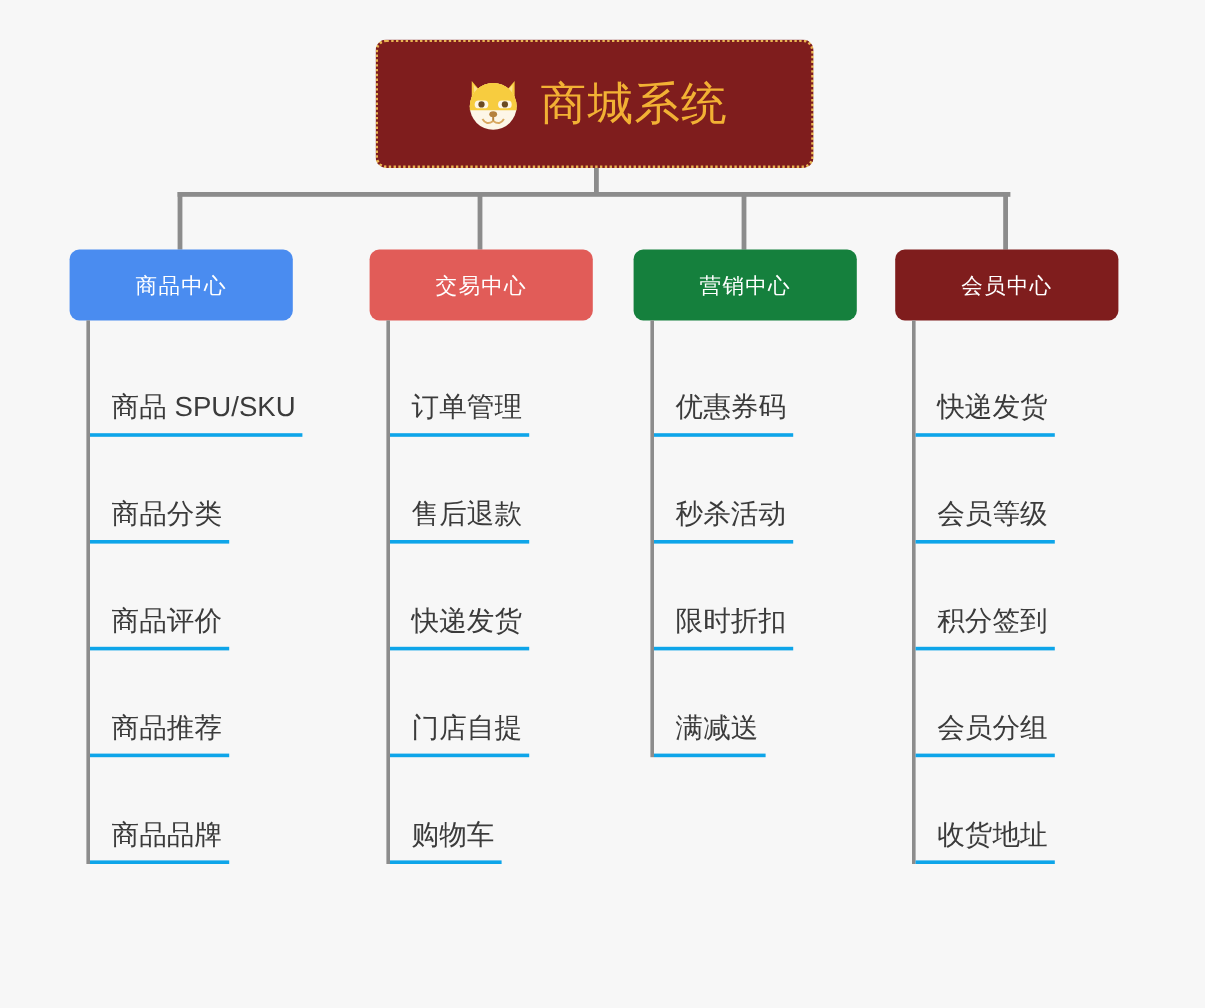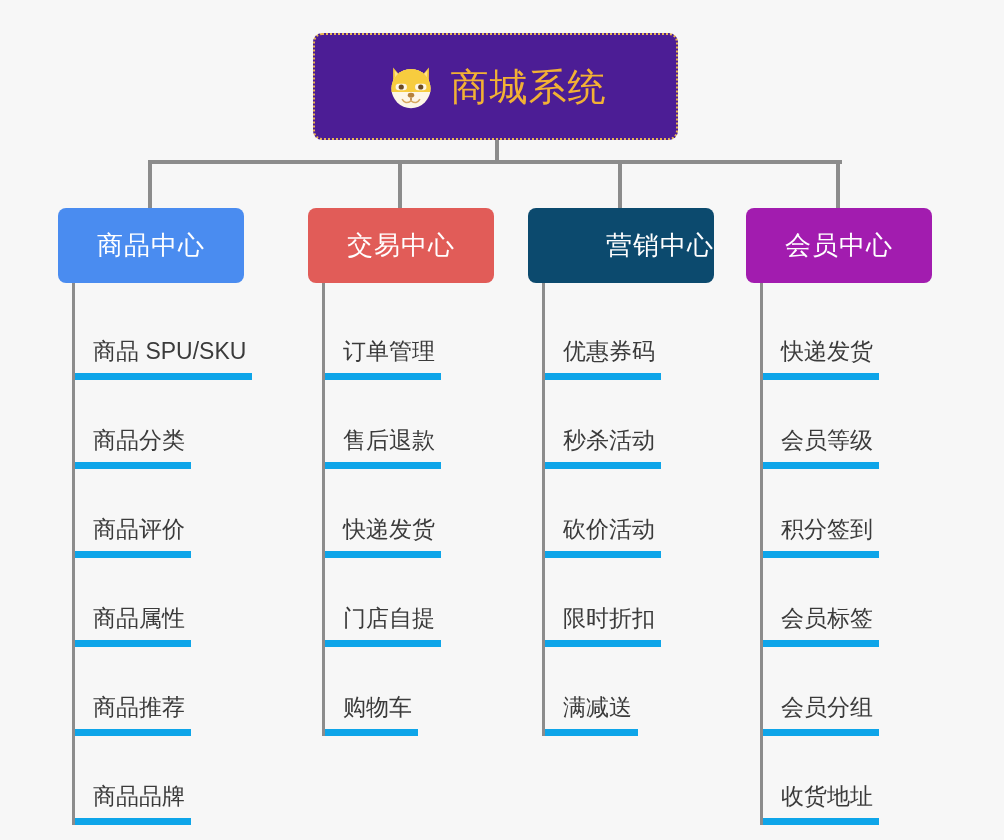--- a/index.html
+++ b/index.html
@@ -22,21 +22,21 @@
   }
 
   
   .root-node {
     position: absolute;
     left: 313px;
     top: 33px;
     width: 365px;
     height: 107px;
     box-sizing: border-box;
-    background: #4c1d95;
+    background: #7f1d1d;
     border: 2px dotted #e8b553;
     border-radius: 9px;
     display: flex;
     align-items: center;
     justify-content: center;
     gap: 14px;
   }
   .root-emoji {
     width: 52px;
     height: 52px;
@@ -82,27 +82,27 @@
   .column {
     position: absolute;
     top: 208px;
   }
   .column.c1 { left: 58px;  }
   .column.c2 { left: 308px; }
   .column.c3 { left: 528px; }
   .column.c4 { left: 746px; }
 
   .cat-header {
-    height: 75px;
+    height: 59px;
     border-radius: 8px;
     display: flex;
     align-items: center;
     justify-content: center;
     color: #ffffff;
-    font-size: 26px;
+    font-size: 18px;
     letter-spacing: 1px;
     box-sizing: border-box;
   }
   .column.c1 .cat-header { width: 186px; }
   .column.c2 .cat-header { width: 186px; }
   .column.c3 .cat-header { width: 186px; }
   .column.c4 .cat-header { width: 186px; }
 
   
   .item-list {
@@ -124,21 +124,21 @@
     display: flex;
     align-items: flex-end;
     box-sizing: border-box;
     position: relative;
   }
   .leaf-label {
     font-size: 23px;
     color: #3b3b3b;
     line-height: 1.25;
     padding: 0 6px 7px 18px;
-    border-bottom: 7px solid #0ea5e9;
+    border-bottom: 3px solid #0ea5e9;
     white-space: nowrap;
     margin-left: -14px;
     display: inline-block;
   }
 </style>
 </head>
 <body style="background: rgb(247, 247, 247);">
 
 <div id="mindmap">
 
@@ -178,23 +178,20 @@
       <div class="leaf-item">
           <span class="leaf-label">商品 SPU/SKU</span>
         </div>
       <div class="leaf-item">
           <span class="leaf-label">商品分类</span>
         </div>
       <div class="leaf-item">
           <span class="leaf-label">商品评价</span>
         </div>
       <div class="leaf-item">
-          <span class="leaf-label">商品属性</span>
-        </div>
-      <div class="leaf-item">
           <span class="leaf-label">商品推荐</span>
         </div>
       <div class="leaf-item">
           <span class="leaf-label">商品品牌</span>
         </div>
     </div>
   </div>
 
   <div class="column c2">
     <div class="cat-header" style="background: rgb(225, 92, 88);">
@@ -213,60 +210,54 @@
       <div class="leaf-item">
           <span class="leaf-label">门店自提</span>
         </div>
       <div class="leaf-item">
           <span class="leaf-label">购物车</span>
         </div>
     </div>
   </div>
 
   <div class="column c3">
-    <div class="cat-header" style="background: #0c4a6e; justify-content: flex-end;">
+    <div class="cat-header" style="background: #15803d;">
       <span>营销中心</span>
     </div>
     <div class="item-list">
       <div class="leaf-item">
           <span class="leaf-label">优惠券码</span>
         </div>
       <div class="leaf-item">
           <span class="leaf-label">秒杀活动</span>
         </div>
       <div class="leaf-item">
-          <span class="leaf-label">砍价活动</span>
-        </div>
-      <div class="leaf-item">
           <span class="leaf-label">限时折扣</span>
         </div>
       <div class="leaf-item">
           <span class="leaf-label">满减送</span>
         </div>
     </div>
   </div>
 
   <div class="column c4">
-    <div class="cat-header" style="background: #a21caf;">
+    <div class="cat-header" style="background: #7f1d1d;">
       <span>会员中心</span>
     </div>
     <div class="item-list">
       <div class="leaf-item">
           <span class="leaf-label">快递发货</span>
         </div>
       <div class="leaf-item">
           <span class="leaf-label">会员等级</span>
         </div>
       <div class="leaf-item">
           <span class="leaf-label">积分签到</span>
         </div>
       <div class="leaf-item">
-          <span class="leaf-label">会员标签</span>
-        </div>
-      <div class="leaf-item">
           <span class="leaf-label">会员分组</span>
         </div>
       <div class="leaf-item">
           <span class="leaf-label">收货地址</span>
         </div>
     </div>
   </div>
 
 </div>
 

